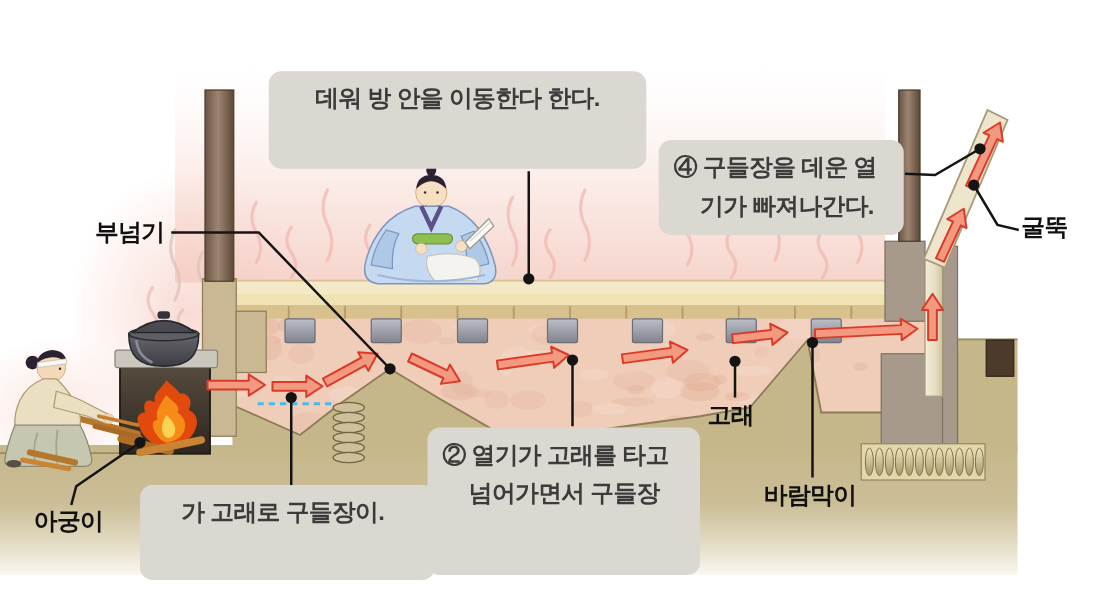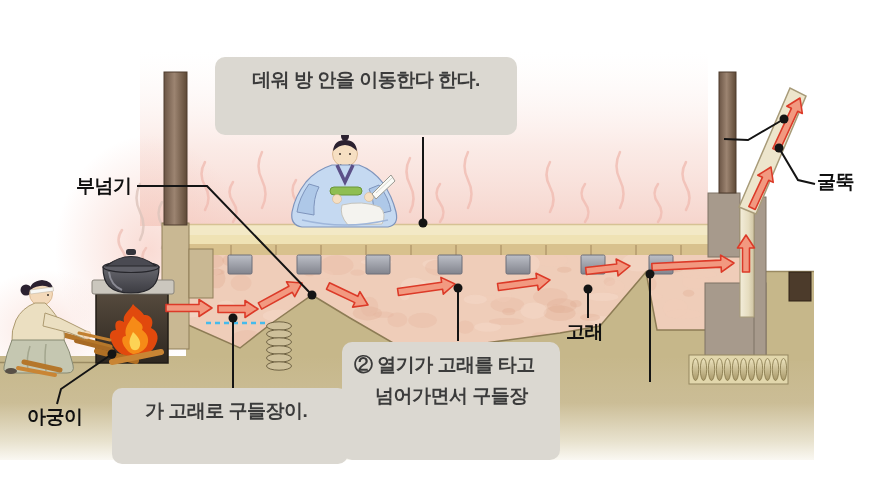--- a/index.html
+++ b/index.html
@@ -383,19 +383,24 @@
 <div class="callout" id="co1">
   <div class="cont">가 고래로 구들장이.</div>
 </div>
 <div class="callout" id="co2">
   <div>② 열기가 고래를 타고</div>
   <div class="cont">넘어가면서 구들장</div>
 </div>
 <div class="callout center" id="co3">
   <div class="cont">데워 방 안을 이동한다 한다.</div>
 </div>
+<div class="callout" id="co4">
+  <div>④ 구들장을 데운 열</div>
+  <div class="cont">기가 빠져나간다.</div>
+</div>
 
 <div class="dlabel" id="lb-buneomgi">부넘기</div>
 <div class="dlabel" id="lb-agungi">아궁이</div>
 <div class="dlabel" id="lb-gorae">고래</div>
+<div class="dlabel" id="lb-barammagi">바람막이</div>
 <div class="dlabel" id="lb-gulttuk">굴뚝</div>
 
 </div>
 
 </body></html>

